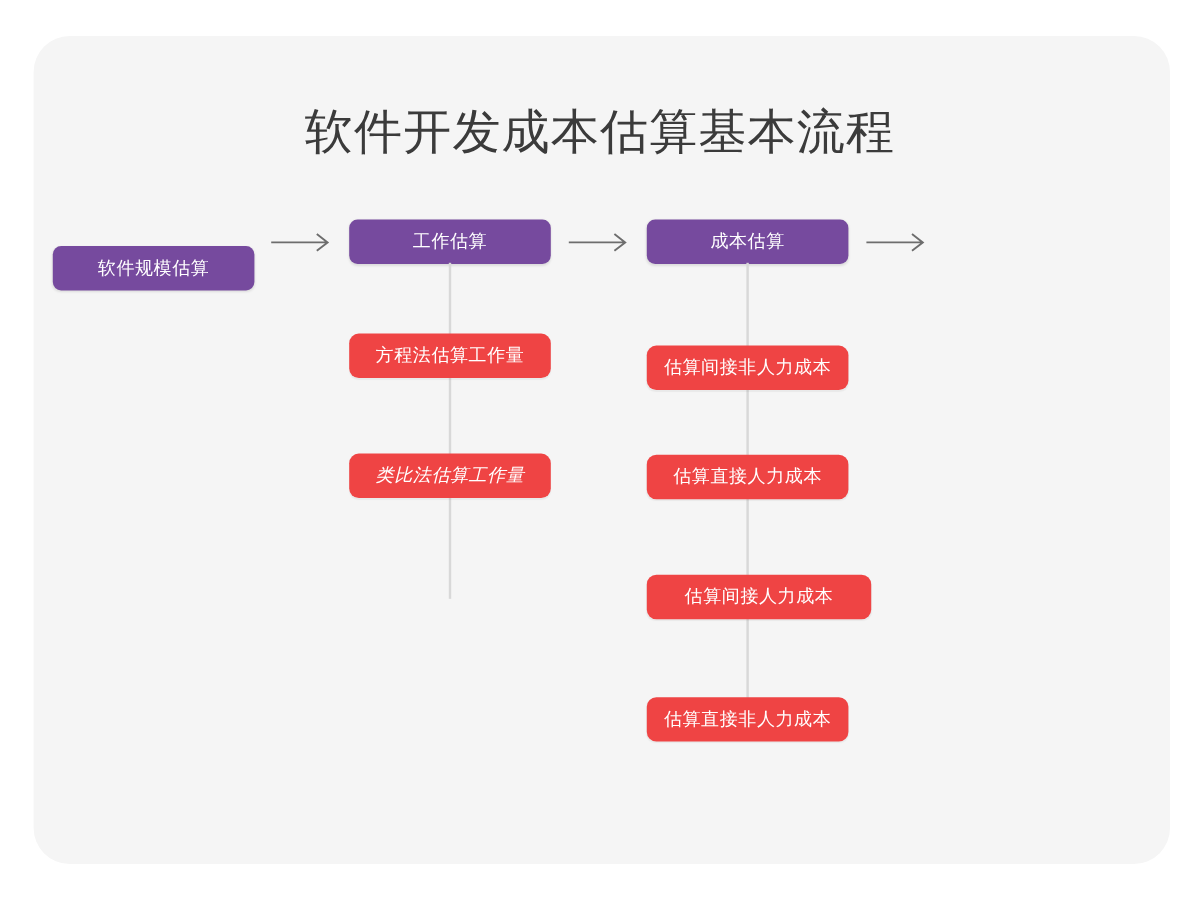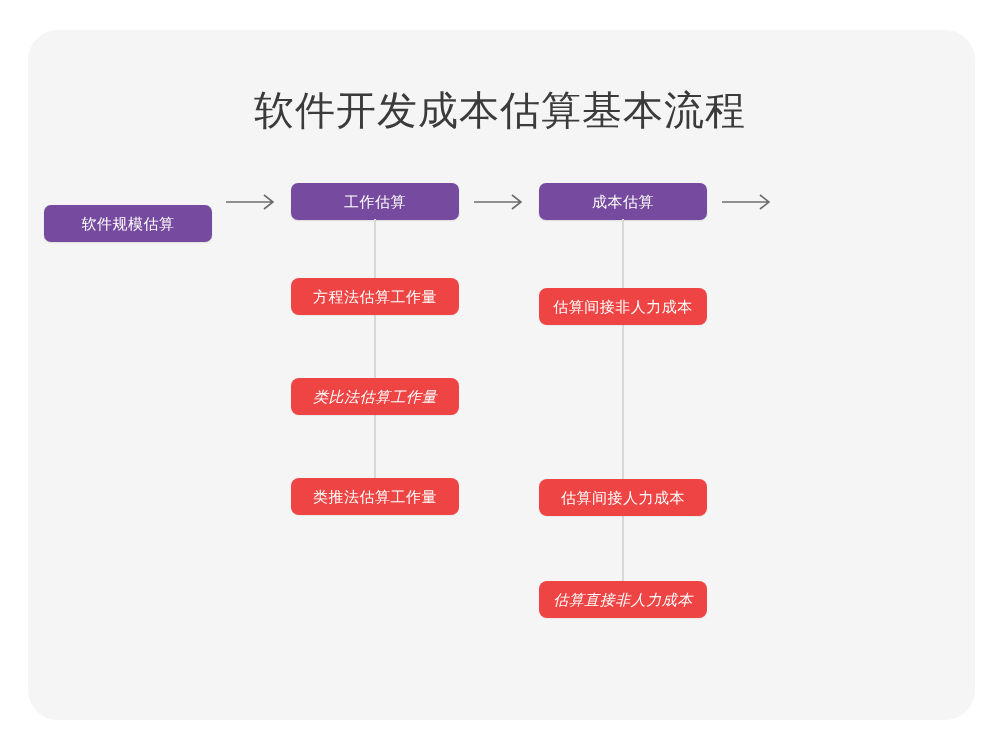--- a/index.html
+++ b/index.html
@@ -83,22 +83,22 @@
   #n-final   { left: 787px; top: 183px; width: 168px; }
 
   
   #e-1 { left: 291px; top: 278px; width: 168px; }
   #e-2 { left: 291px; top: 378px; width: 168px; font-style: italic; }
   #e-3 { left: 291px; top: 478px; width: 168px; }
 
   
   #c-1 { left: 539px; top: 288px; width: 168px; }
   #c-2 { left: 539px; top: 379px; width: 168px; }
-  #c-3 { left: 539px; top: 479px; width: 168px; }
-  #c-4 { left: 539px; top: 581px; width: 168px; font-style: italic; }
+  #c-3 { left: 539px; top: 479px; width: 187px; }
+  #c-4 { left: 539px; top: 581px; width: 168px; }
 
   
   .arrow {
     position: absolute;
     top: 190px;
     width: 60px;
     height: 24px;
     color: #6d6d6d;
     font-size: 22px;
     line-height: 24px;
@@ -151,19 +151,19 @@
       <path d="M4 12 H50 M42 5 L51 12 L42 19" fill="none" stroke="#6d6d6d" stroke-width="1.6"></path>
     </svg>
   </div>
 
 
   <div class="vline" id="vl-effort"></div>
   <div class="vline" id="vl-cost"></div>
 
   <div class="node secondary" id="e-1">方程法估算工作量</div>
   <div class="node secondary" id="e-2">类比法估算工作量</div>
-  <div class="node secondary" id="e-3">类推法估算工作量</div>
 
   <div class="node secondary" id="c-1">估算间接非人力成本</div>
+  <div class="node secondary" id="c-2">估算直接人力成本</div>
   <div class="node secondary" id="c-3">估算间接人力成本</div>
   <div class="node secondary" id="c-4">估算直接非人力成本</div>
 
 </div>
 
 </body></html>

